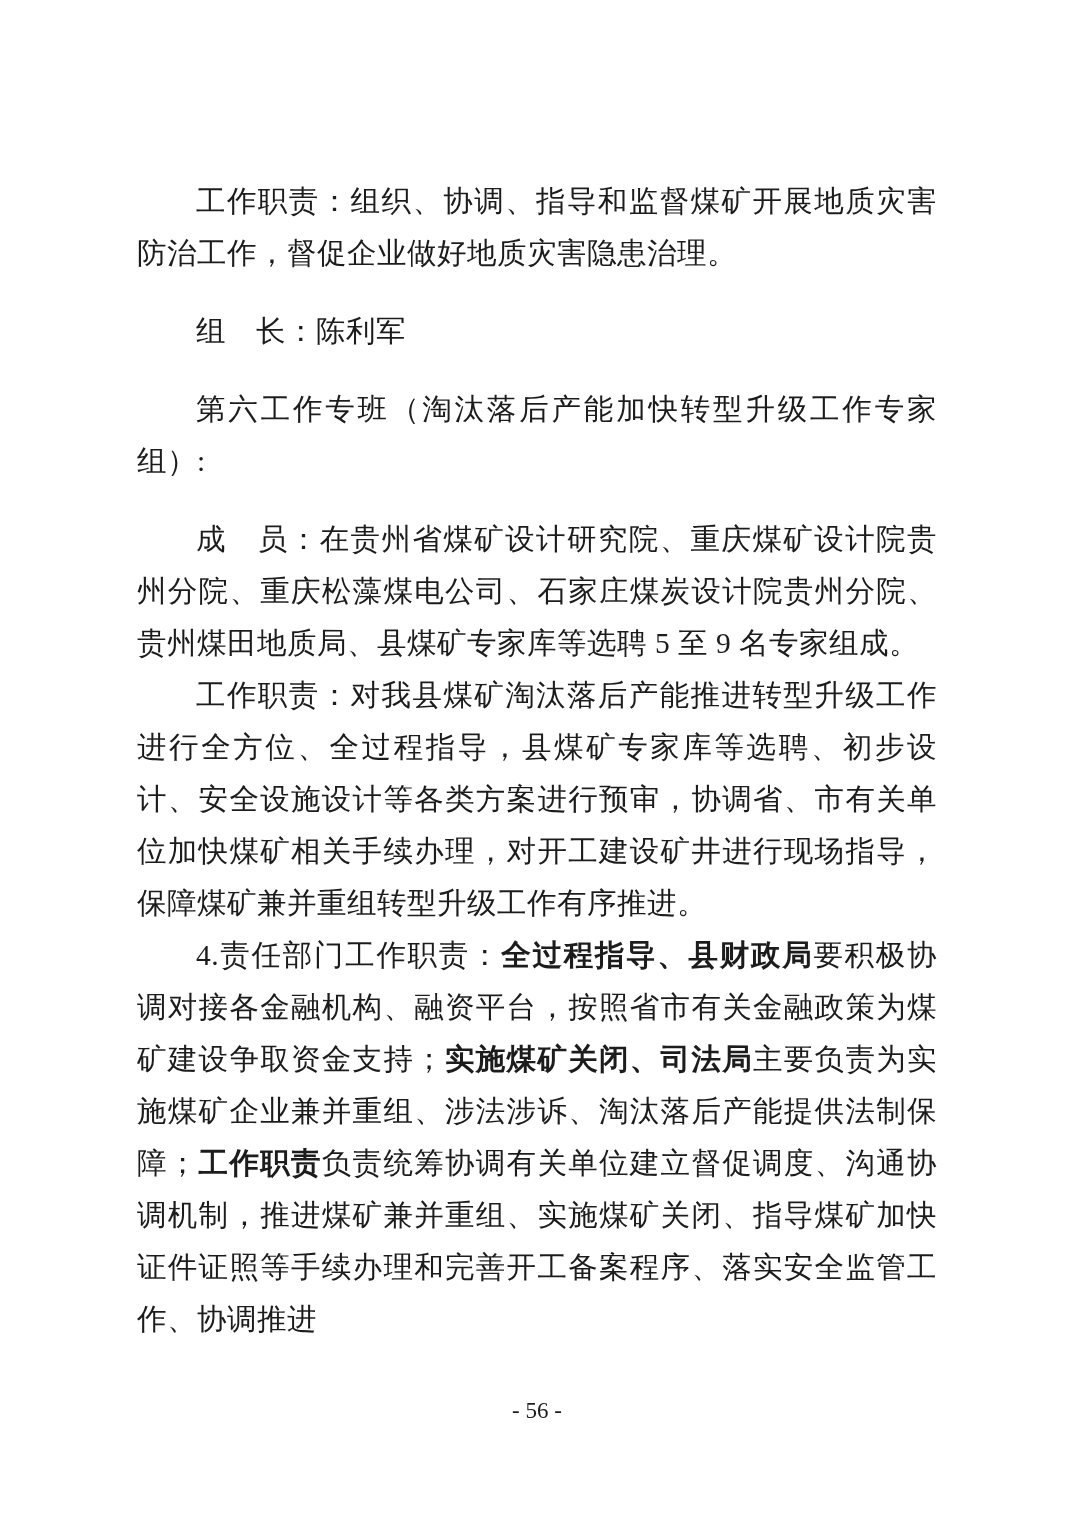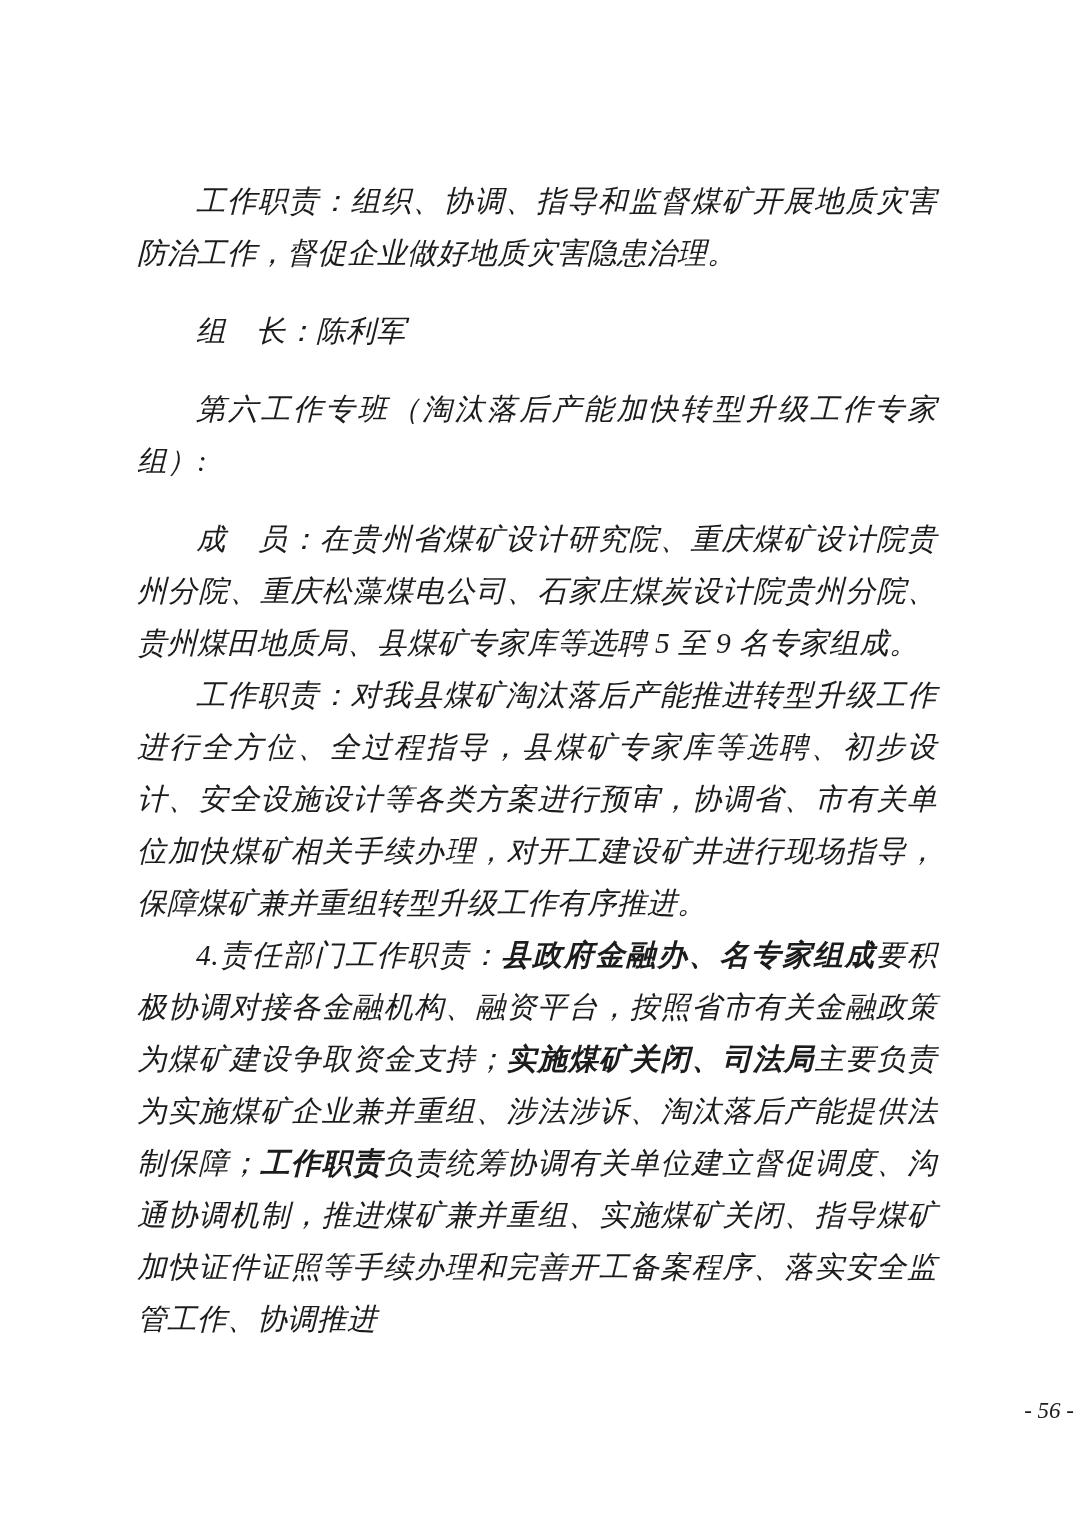--- a/index.html
+++ b/index.html
@@ -8,21 +8,20 @@
     background: #ffffff;
   }
   .page {
     position: relative;
     width: 1074px;
     height: 1512px;
     background: #ffffff;
     overflow: hidden;
     font-family: "Liberation Serif", "DejaVu Serif", serif;
     color: #1c1c1c;
-    font-style: italic;
   }
   .doc-body {
     position: absolute;
     top: 175px;
     left: 137px;
     width: 800px;
   }
   .doc-body p {
     margin: 0;
     padding: 0;
@@ -38,32 +37,32 @@
     margin-bottom: 26px;
   }
   .doc-body span.bold {
     font-weight: bold;
   }
   .page-footer {
     position: absolute;
     top: 1396px;
     left: 0;
     width: 100%;
-    text-align: right;
+    text-align: center;
     font-size: 23px;
     line-height: 30px;
     color: #1c1c1c;
   }
 </style>
 </head>
 <body>
 
 <div class="page">
   <div class="doc-body">
       <p class="spaced"><span>工作职责：组织、协调、指导和监督煤矿开展地质灾害防治工作，督促企业做好地质灾害隐患治理。</span></p>
       <p class="spaced"><span>组　长：陈利军</span></p>
       <p class="spaced"><span>第六工作专班（淘汰落后产能加快转型升级工作专家组）:</span></p>
       <p><span>成　员：在贵州省煤矿设计研究院、重庆煤矿设计院贵州分院、重庆松藻煤电公司、石家庄煤炭设计院贵州分院、贵州煤田地质局、县煤矿专家库等选聘 5 至 9 名专家组成。</span></p>
       <p><span>工作职责：对我县煤矿淘汰落后产能推进转型升级工作进行全方位、全过程指导，县煤矿专家库等选聘、初步设计、安全设施设计等各类方案进行预审，协调省、市有关单位加快煤矿相关手续办理，对开工建设矿井进行现场指导，保障煤矿兼并重组转型升级工作有序推进。</span></p>
-      <p><span>4.责任部门工作职责：</span><span class="bold">县政府金融办、名专家组成</span><span>要积极协调对接各金融机构、融资平台，按照省市有关金融政策为煤矿建设争取资金支持；</span><span class="bold">实施煤矿关闭、司法局</span><span>主要负责为实施煤矿企业兼并重组、涉法涉诉、淘汰落后产能提供法制保障；</span><span class="bold">工作职责</span><span>负责统筹协调有关单位建立督促调度、沟通协调机制，推进煤矿兼并重组、实施煤矿关闭、指导煤矿加快证件证照等手续办理和完善开工备案程序、落实安全监管工作、协调推进</span></p>
+      <p><span>4.责任部门工作职责：</span><span class="bold">全过程指导、县财政局</span><span>要积极协调对接各金融机构、融资平台，按照省市有关金融政策为煤矿建设争取资金支持；</span><span class="bold">实施煤矿关闭、司法局</span><span>主要负责为实施煤矿企业兼并重组、涉法涉诉、淘汰落后产能提供法制保障；</span><span class="bold">工作职责</span><span>负责统筹协调有关单位建立督促调度、沟通协调机制，推进煤矿兼并重组、实施煤矿关闭、指导煤矿加快证件证照等手续办理和完善开工备案程序、落实安全监管工作、协调推进</span></p>
     </div>
   <div class="page-footer">- 56 -</div>
 </div>
 
 </body></html>

